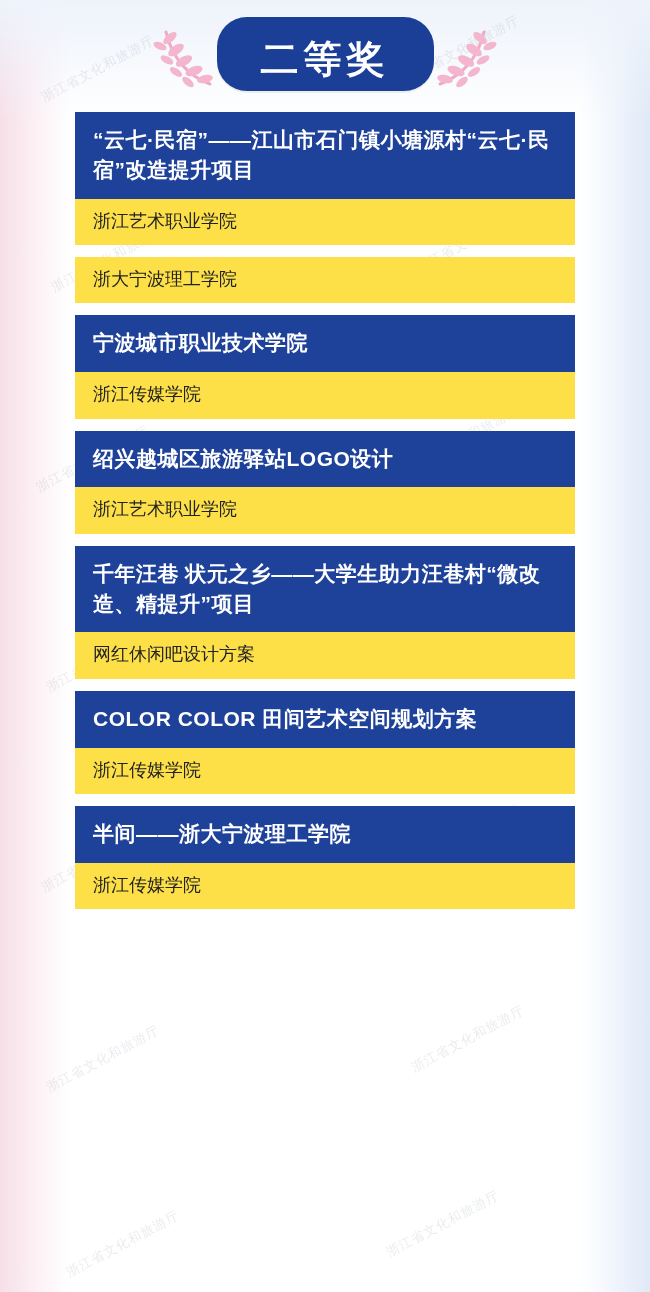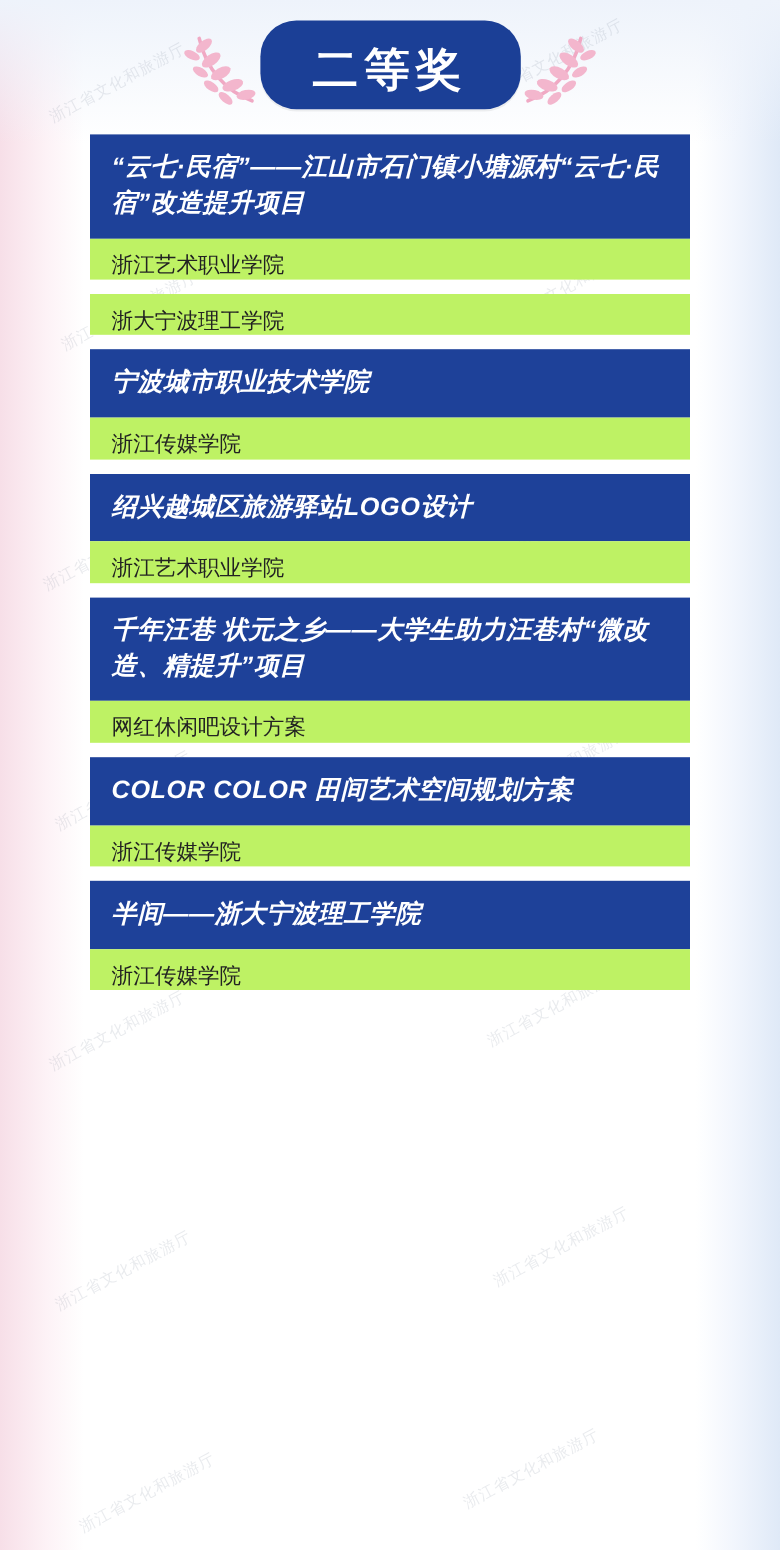--- a/index.html
+++ b/index.html
@@ -106,28 +106,27 @@
   .entry { margin-bottom: 12px; }
   .entry-title {
     background: #1e4199;
     color: #ffffff;
     font-size: 21px;
     font-weight: bold;
     line-height: 1.42;
     padding: 13px 18px 14px 18px;
     letter-spacing: 0.5px;
     box-sizing: border-box;
-    font-style: italic;
   }
   .entry-school {
-    background: #bef264;
+    background: #fde047;
     color: #222222;
     font-size: 18px;
     line-height: 1.3;
-    padding: 11px 18px 0 18px;
+    padding: 11px 18px 12px 18px;
     box-sizing: border-box;
   }
 </style>
 </head>
 <body>
 
 <div class="page">
 
   <div class="bg-wash-left"></div>
   <div class="bg-wash-right"></div>

